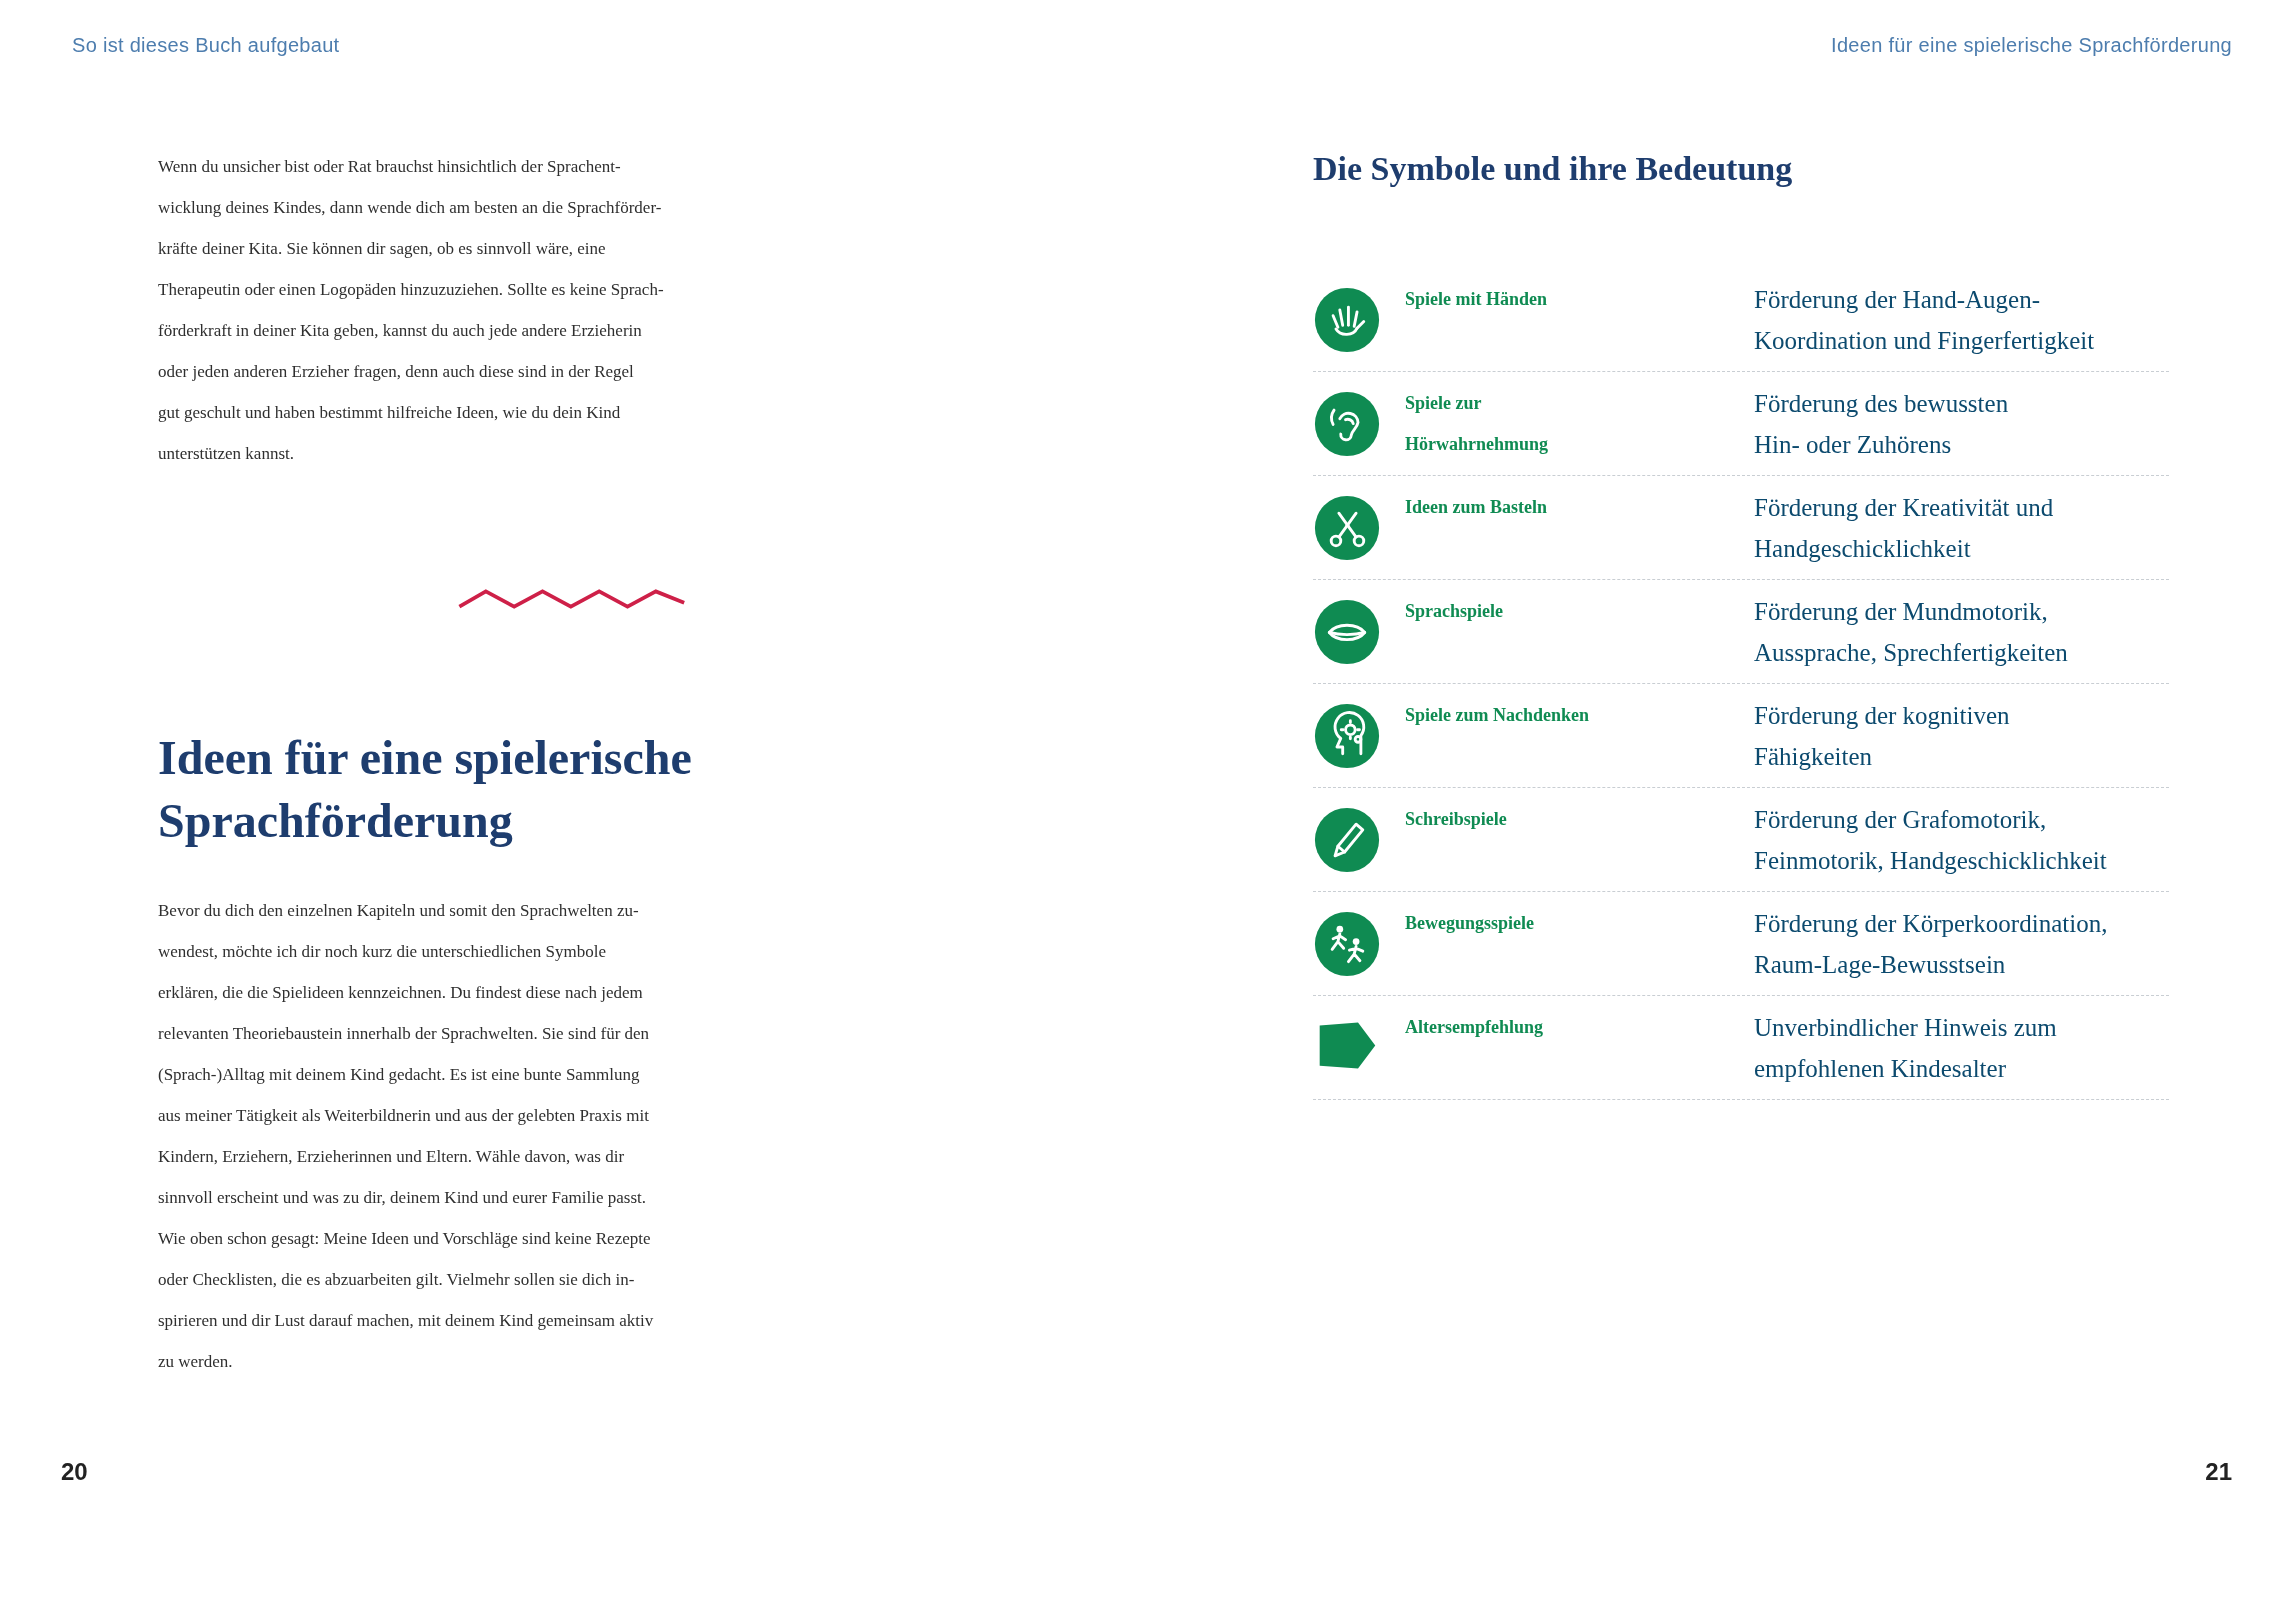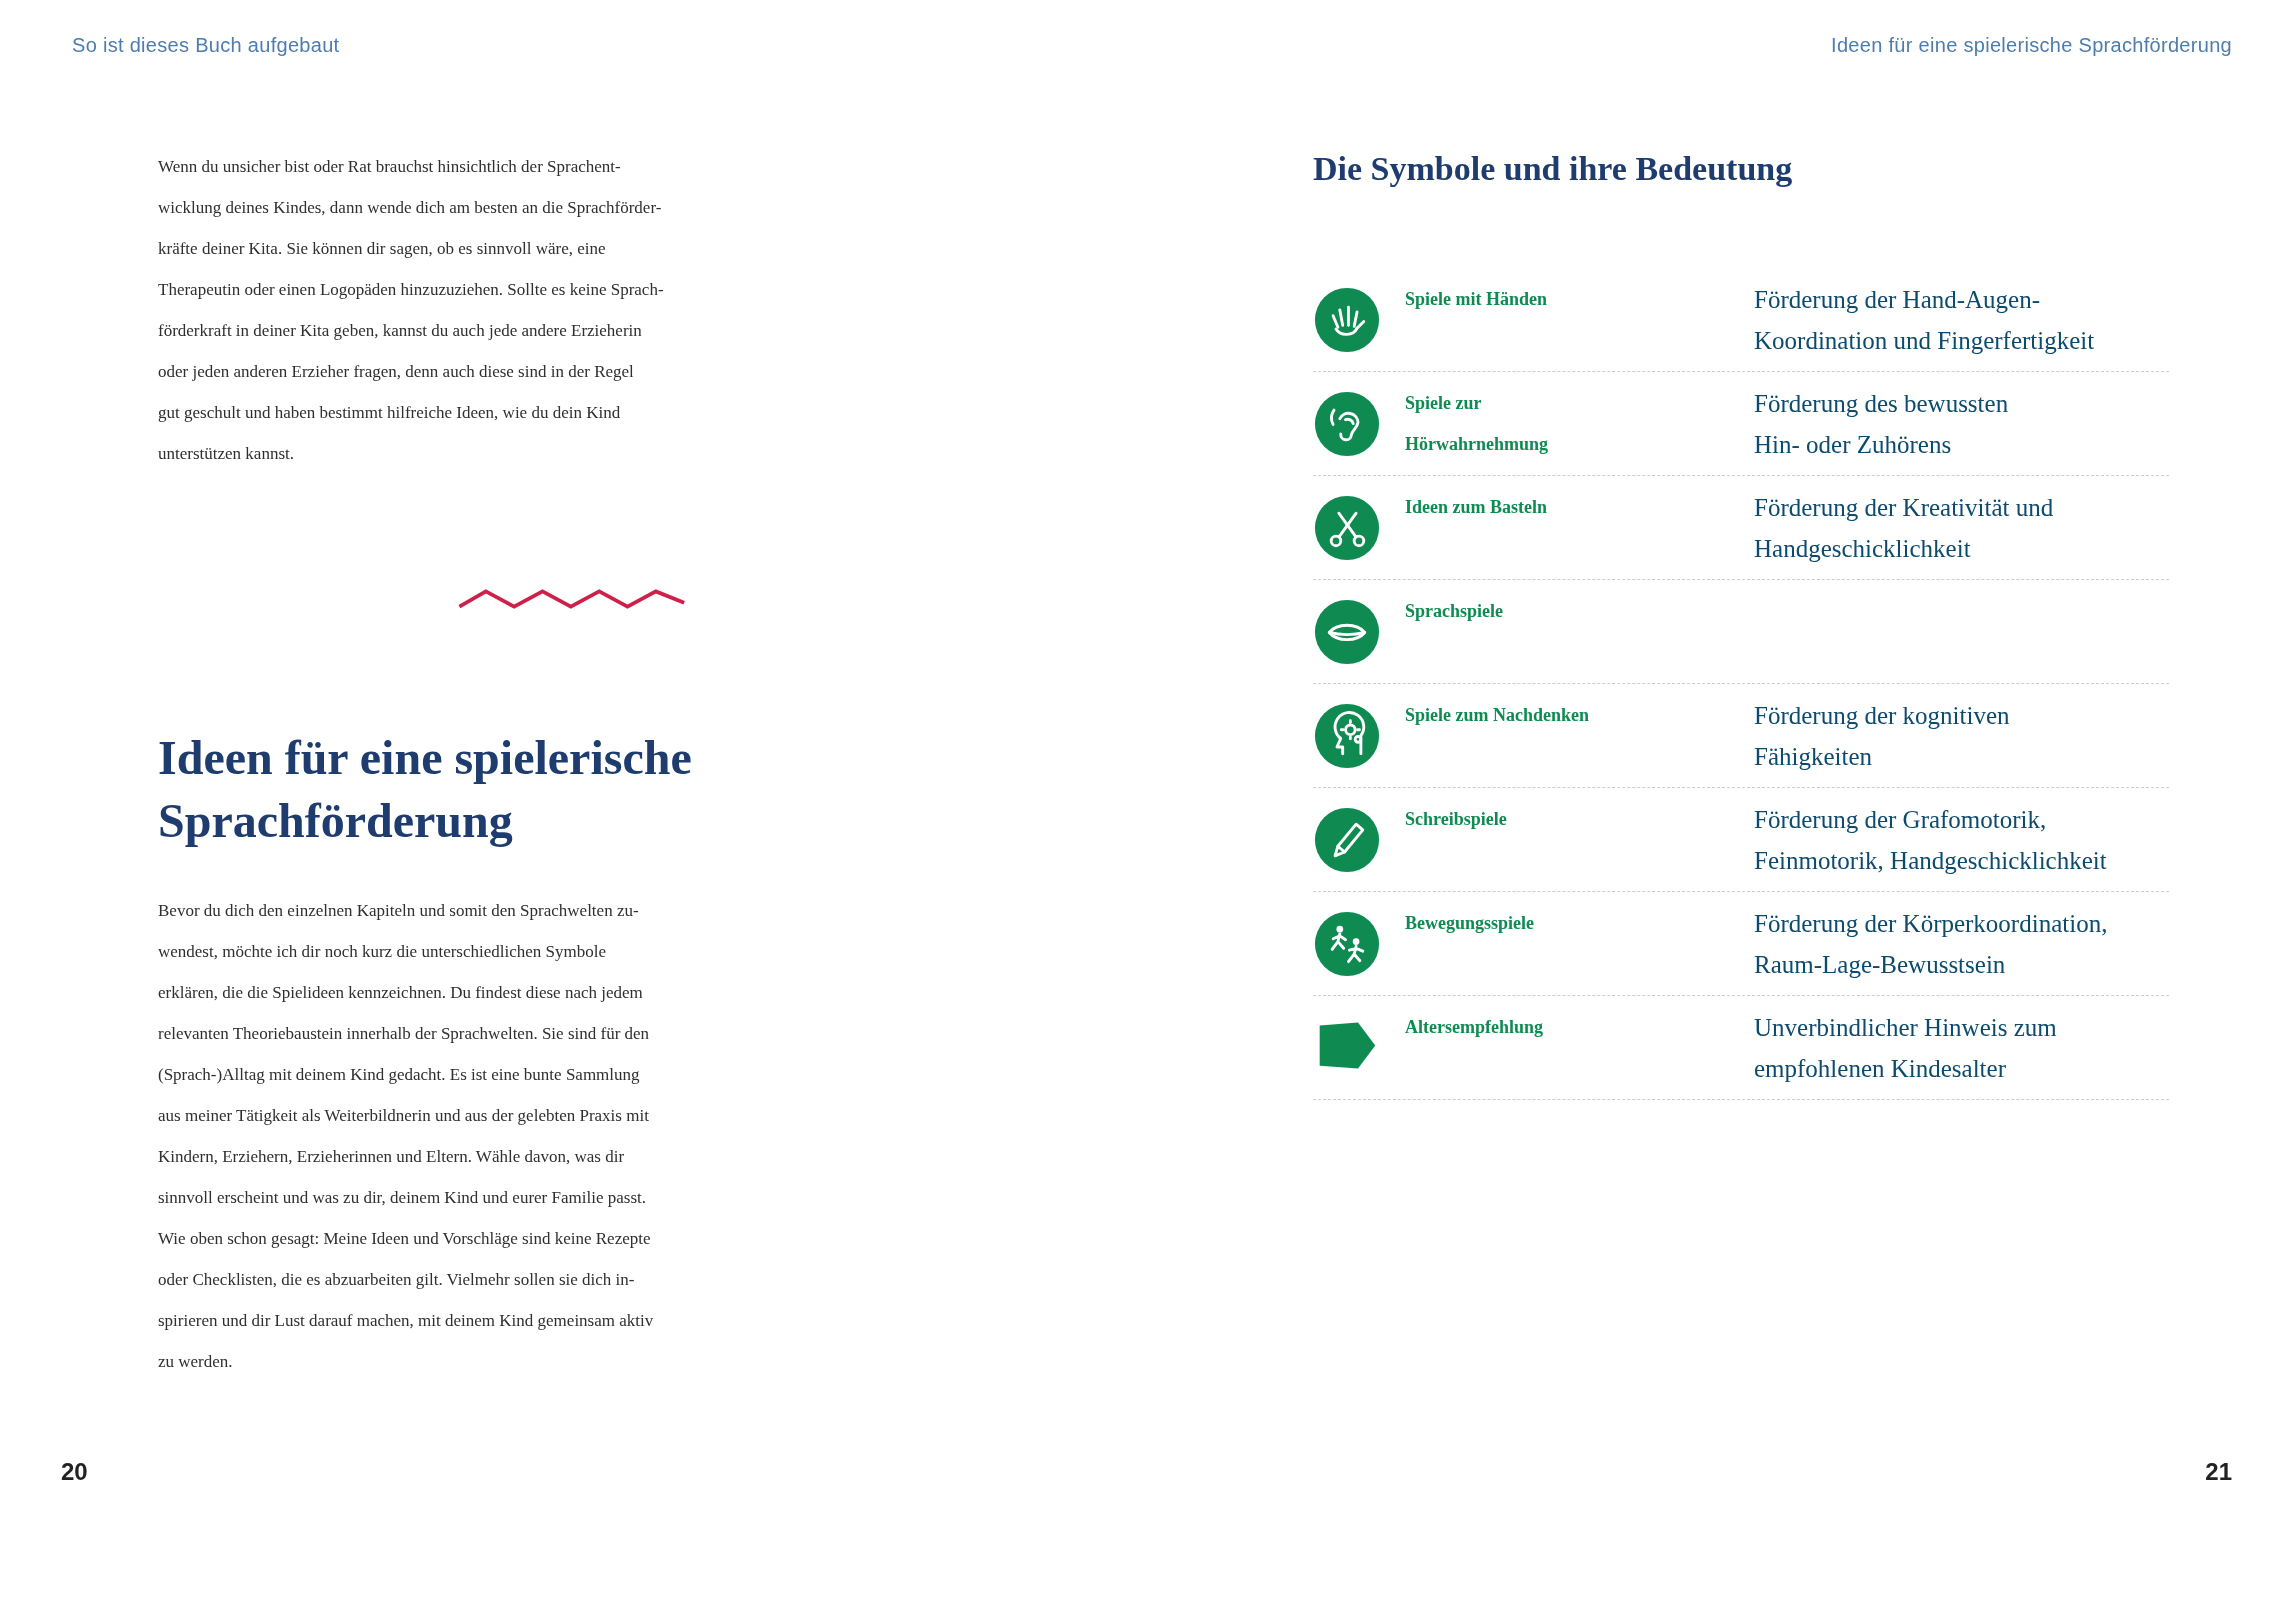--- a/index.html
+++ b/index.html
@@ -154,20 +154,22 @@
 Handgeschicklichkeit</div>
     </div>
 
     <div class="symbol-row">
       <svg class="symbol-icon" viewBox="0 0 71 71">
         <circle class="bg" cx="35.5" cy="35.5" r="33.5"></circle>
         <path class="st" d="M17 36 C25 26 46 26 54 36 C46 46 25 46 17 36 Z"></path>
         <path class="st" d="M17 36 C28 39 43 39 54 36"></path>
       </svg>
       <div class="symbol-label">Sprachspiele</div>
+      <div class="symbol-desc">Förderung der Mundmotorik,
+Aussprache, Sprechfertigkeiten</div>
     </div>
 
     <div class="symbol-row">
       <svg class="symbol-icon" viewBox="0 0 71 71">
         <circle class="bg" cx="35.5" cy="35.5" r="33.5"></circle>
         <path class="st" d="M31 54 v-7 h-6 l4 -9 a15 15 0 1 1 21 -3 v19"></path>
         <circle class="st" cx="39" cy="29" r="5"></circle>
         <path class="st" d="M39 21.5 v-2 M39 36.5 v2 M31.5 29 h-2 M46.5 29 h2"></path>
         <circle class="st" cx="47" cy="39" r="3"></circle>
       </svg>

